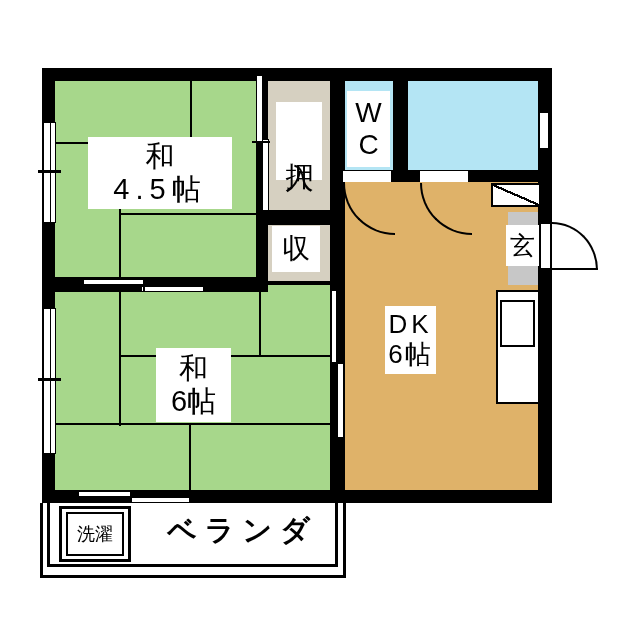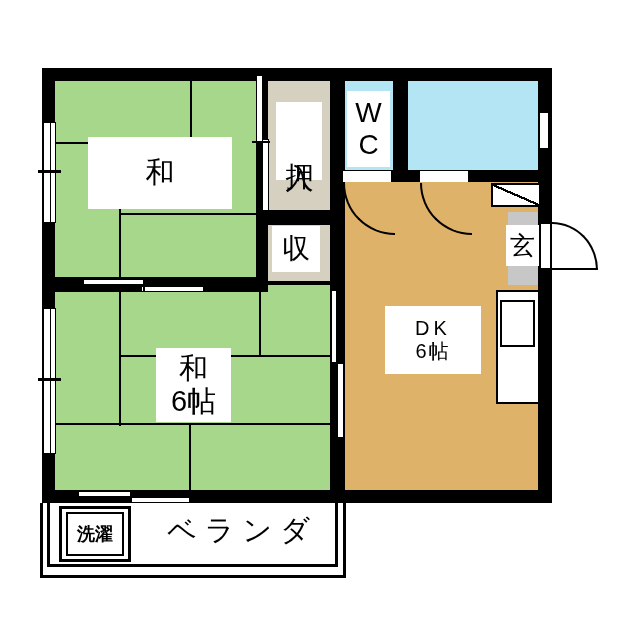--- a/index.html
+++ b/index.html
@@ -7,21 +7,21 @@
           font-family:"Liberation Sans","DejaVu Sans",sans-serif;color:#000;}
   .a{position:absolute;box-sizing:border-box;}
   .wall{background:#000;}
   .tl{background:#000;}
   .sym{background:#fff;border:1px solid #000;}
   .thr{background:#fff;}
   .win{background:#fff;border:1px solid #000;}
   .win::after{content:"";position:absolute;left:50%;top:0;bottom:0;width:1px;background:#000;}
   .lbl{background:#fff;display:flex;flex-direction:column;align-items:center;justify-content:center;
        text-align:center;line-height:1.15;font-weight:500;}
-  .txt{display:flex;align-items:center;justify-content:center;text-align:center;font-weight:normal;}
+  .txt{display:flex;align-items:center;justify-content:center;text-align:center;font-weight:bold;}
   .arc-bl{border-left:2px solid #000;border-bottom:2px solid #000;border-bottom-left-radius:100% 100%;}
   .arc-tr{border-top:2px solid #000;border-right:2px solid #000;border-bottom:2px solid #000;border-top-right-radius:100% 100%;}
   .diag{background:linear-gradient(to top right,#fff 47%,#000 47%,#000 53%,#fff 53%);}
   .vert{writing-mode:vertical-rl;text-orientation:upright;}
 </style>
 </head>
 <body>
 
 <div id="canvas">
 
@@ -87,46 +87,47 @@
   <div class="a sym" style="left:131px;top:497px;width:59px;height:6px"></div>
   <div class="a wall" style="left:130px;top:490px;width:2px;height:13px"></div>
 
   <div class="a sym" style="left:331px;top:290px;width:6px;height:75px"></div>
   <div class="a sym" style="left:337px;top:363px;width:7px;height:75px"></div>
   <div class="a wall" style="left:330px;top:362px;width:15px;height:2px"></div>
 
   <div class="a" style="left:40px;top:503px;width:306px;height:75px;background:#fff;border:3px solid #000;border-top:none"></div>
   <div class="a" style="left:47px;top:503px;width:291px;height:64px;background:#fff;border:3px solid #000;border-top:none"></div>
   <div class="a sym" style="left:59px;top:506px;width:72px;height:56px;border-width:3px"></div>
-  <div class="a sym txt" style="left:66px;top:512px;width:58px;height:44px;border-width:2px;font-size:18px;font-weight:700">
+  <div class="a sym txt" style="left:66px;top:512px;width:58px;height:44px;border-width:2px;font-size:18px;font-weight:400">
     <span>洗濯</span>
   </div>
   <div class="a txt" style="left:140px;top:508px;width:205px;height:46px;font-size:29px;letter-spacing:8px">
     <span>ベランダ</span>
   </div>
 
   <div class="a lbl" style="left:88px;top:137px;width:144px;height:72px;font-size:29px">
     <div>和</div>
+    <div style="letter-spacing:6px">4.5帖</div>
   </div>
 
   <div class="a lbl" style="left:276px;top:102px;width:46px;height:78px;font-size:28px">
     <div class="vert">押入</div>
   </div>
 
   <div class="a lbl" style="left:272px;top:226px;width:48px;height:46px;font-size:28px">
     <div>収</div>
   </div>
 
   <div class="a lbl" style="left:347px;top:91px;width:43px;height:76px;font-size:28px">
     <div>W</div>
     <div>C</div>
   </div>
 
 
-  <div class="a lbl" style="left:385px;top:306px;width:96px;height:68px;font-size:20px">
+  <div class="a lbl" style="left:385px;top:306px;width:51px;height:68px;font-size:26px">
     <div style="letter-spacing:4px">DK</div>
     <div style="letter-spacing:2px">6帖</div>
   </div>
 
   <div class="a lbl" style="left:156px;top:348px;width:75px;height:74px;font-size:29px">
     <div>和</div>
     <div>6帖</div>
   </div>
 
   <div class="a lbl" style="left:506px;top:225px;width:33px;height:41px;font-size:25px">

